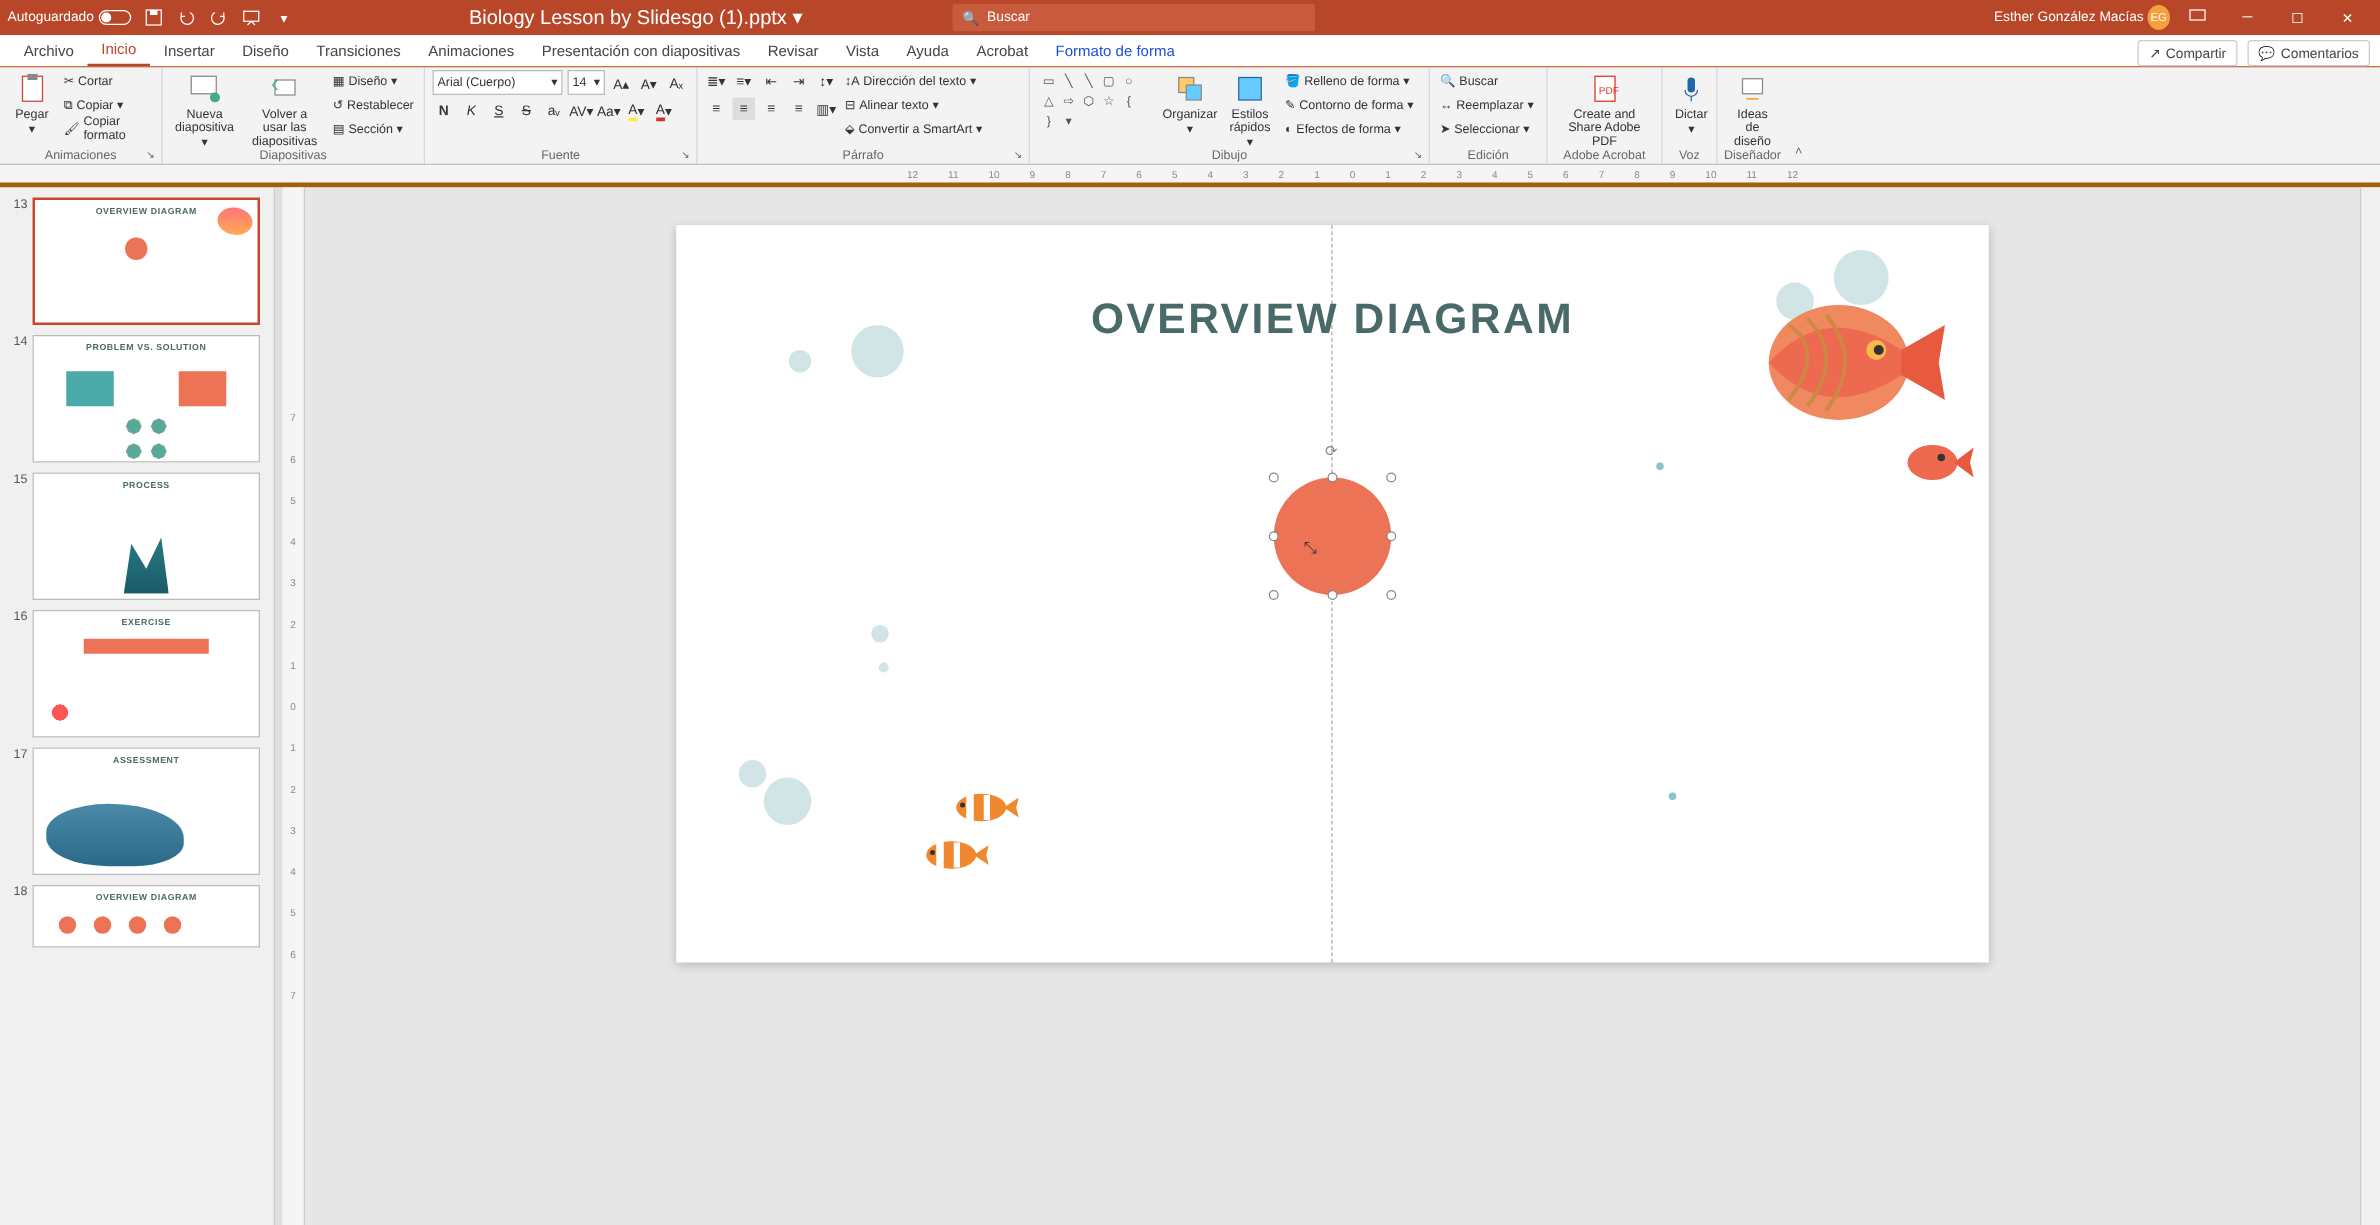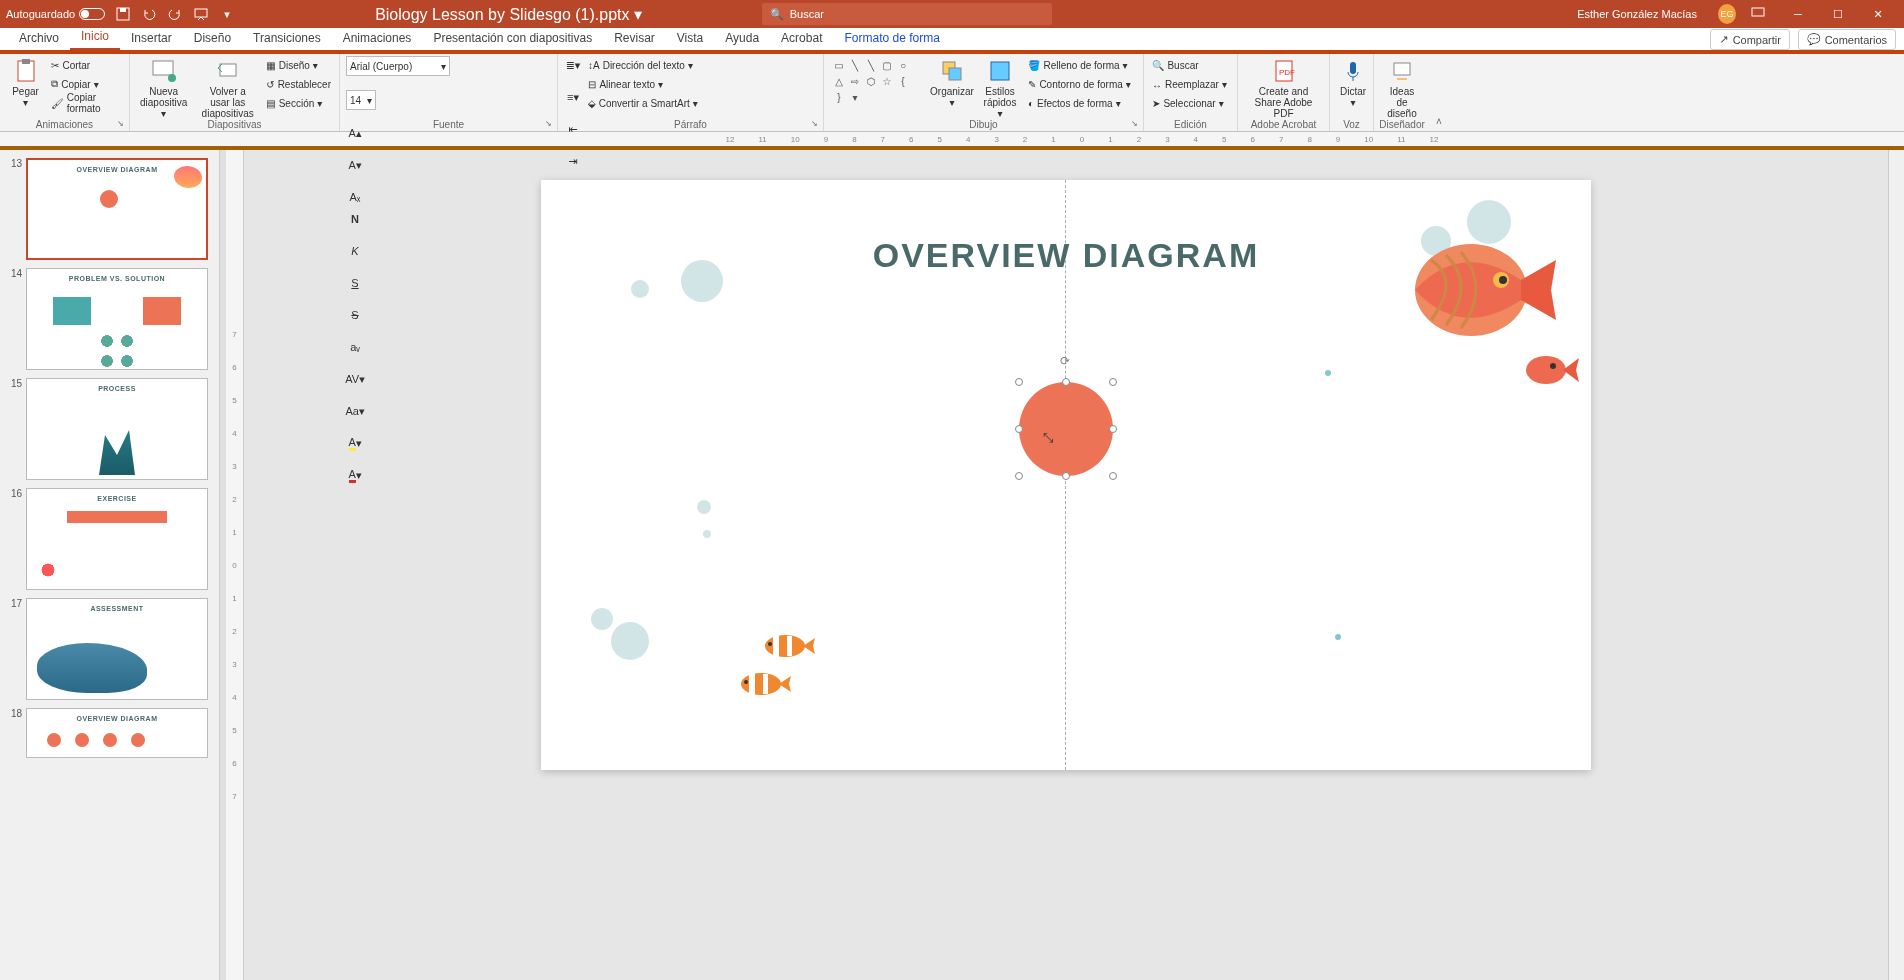--- a/index.html
+++ b/index.html
@@ -10,44 +10,44 @@
 .title-bar .autosave { display: flex; align-items: center; gap: 4px; font-size: 11px; }
 .title-bar .toggle { width: 26px; height: 12px; border: 1px solid #fff; border-radius: 6px; position: relative; }
 .title-bar .toggle::before { content:""; width:8px; height:8px; background:#fff; border-radius:50%; position:absolute; left:1px; top:1px; }
 .title-bar .qat { display: flex; gap: 10px; margin-left: 10px; }
 .title-bar .qat-icon { width: 16px; height: 16px; display:flex; align-items:center; justify-content:center; cursor:pointer; }
 .title-bar .file-title { flex: 0 0 auto; margin-left: 140px; font-size: 16px; }
 .title-bar .search-box { margin-left: 120px; flex: 0 0 290px; height: 22px; background: #c85a3d; border-radius: 2px; display: flex; align-items: center; padding: 0 8px; gap: 6px; }
 .title-bar .search-box input { background: transparent; border: none; color: #fff; outline: none; font-size: 11px; width: 100%; }
 .title-bar .search-box input::placeholder { color: #fff; }
 .title-bar .spacer { flex: 1; }
-.title-bar .user { display: flex; align-items: center; gap: 21px; font-size: 11px; }
+.title-bar .user { display: flex; align-items: center; gap: 3px; font-size: 11px; }
 .title-bar .avatar { width: 18px; height: 20px; background: #f4a03e; border-radius: 50%; display:flex; align-items:center; justify-content:center; font-size:9px; color:#fff; }
 .title-bar .win-controls { display: flex; gap: 0; margin-left: 12px; }
 .title-bar .win-btn { width: 40px; height: 28px; display:flex; align-items:center; justify-content:center; cursor:pointer; }
 
 
-.ribbon-tabs { background: #fff; height: 26px; display: flex; align-items: flex-end; padding: 0 8px; border-bottom: 4px solid #c2410c; }
+.ribbon-tabs { background: #fff; height: 26px; display: flex; align-items: flex-end; padding: 0 8px; border-bottom: 1px solid #c2410c; }
 .ribbon-tabs .tab { padding: 5px 11px; font-size: 12px; cursor: pointer; color: #444; }
 .ribbon-tabs .tab.active { color: #b8472a; border-bottom: 2px solid #b8472a; }
 .ribbon-tabs .tab.format { color: #1d4ed8; }
 .ribbon-tabs .right-buttons { margin-left: auto; display: flex; gap: 8px; }
 .ribbon-tabs .right-btn { padding: 3px 8px; border: 1px solid #ccc; border-radius: 3px; font-size: 11px; cursor: pointer; color: #444; display:flex; align-items:center; gap:4px; }
 
 
 .ribbon { background: #f3f3f3; height: 78px; display: flex; border-bottom: 1px solid #c0c0c0; }
 .ribbon-group { border-right: 1px solid #d8d8d8; padding: 2px 6px 0 6px; display: flex; flex-direction: column; position: relative; }
 .ribbon-group-label { position: absolute; bottom: 1px; left: 0; right: 0; text-align: center; font-size: 10px; color: #666; }
 .ribbon-group-body { flex: 1; display: flex; align-items: flex-start; gap: 4px; }
 .launcher { position: absolute; bottom: 2px; right: 2px; width: 10px; height: 10px; font-size: 8px; color: #666; cursor:pointer; }
 .big-btn { display: flex; flex-direction: column; align-items: center; justify-content: center; padding: 2px 4px; cursor: pointer; font-size: 10px; text-align: center; width: 44px; }
 .big-btn .icon-box { width: 26px; height: 26px; display:flex; align-items:center; justify-content:center; margin-bottom:2px; }
 .small-btn { display:flex; align-items:center; gap:3px; font-size:10px; padding:1px 2px; cursor:pointer; height:18px; }
 .vstack { display:flex; flex-direction:column; gap:1px; }
-.hstack { display:flex; gap:14px; align-items:flex-start;flex-direction:column; }
+.hstack { display:flex; gap:4px; align-items:flex-end; }
 .font-name-box { width:104px; height:20px; background:#fff; border:1px solid #bbb; font-size:10px; padding:0 3px; display:flex; align-items:center; justify-content:space-between;}
 .font-size-box { width:30px; height:20px; background:#fff; border:1px solid #bbb; font-size:10px; padding:0 3px; display:flex; align-items:center; justify-content:space-between;}
 .fmt-btn { width:18px; height:18px; display:flex; align-items:center; justify-content:center; cursor:pointer; font-size:11px; }
 .shape-gallery { width:96px; display:flex; flex-wrap:wrap; gap:2px; padding:2px; }
 .shape-cell { width:14px; height:14px; display:flex; align-items:center; justify-content:center; font-size:10px; color:#555;}
 
 
 .ruler-h { height: 18px; background: #f5f5f5; border-bottom: 4px solid #a16207; display:flex; align-items:center; justify-content:center; font-size:8px; color:#888; padding-left:260px; gap:24px;}
 .ruler-v { width: 18px; background: #f5f5f5; border-right: 1px solid #ccc; display:flex; flex-direction:column; align-items:center; justify-content:center; font-size:8px; color:#888; gap:24px;}
 

